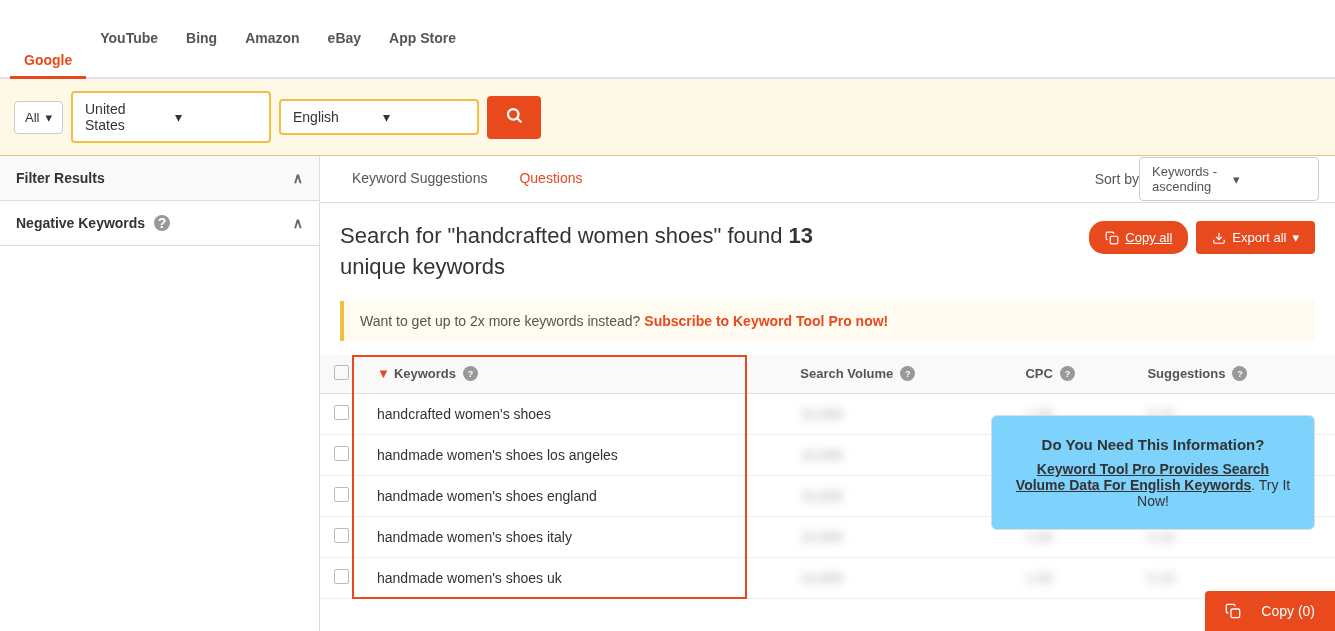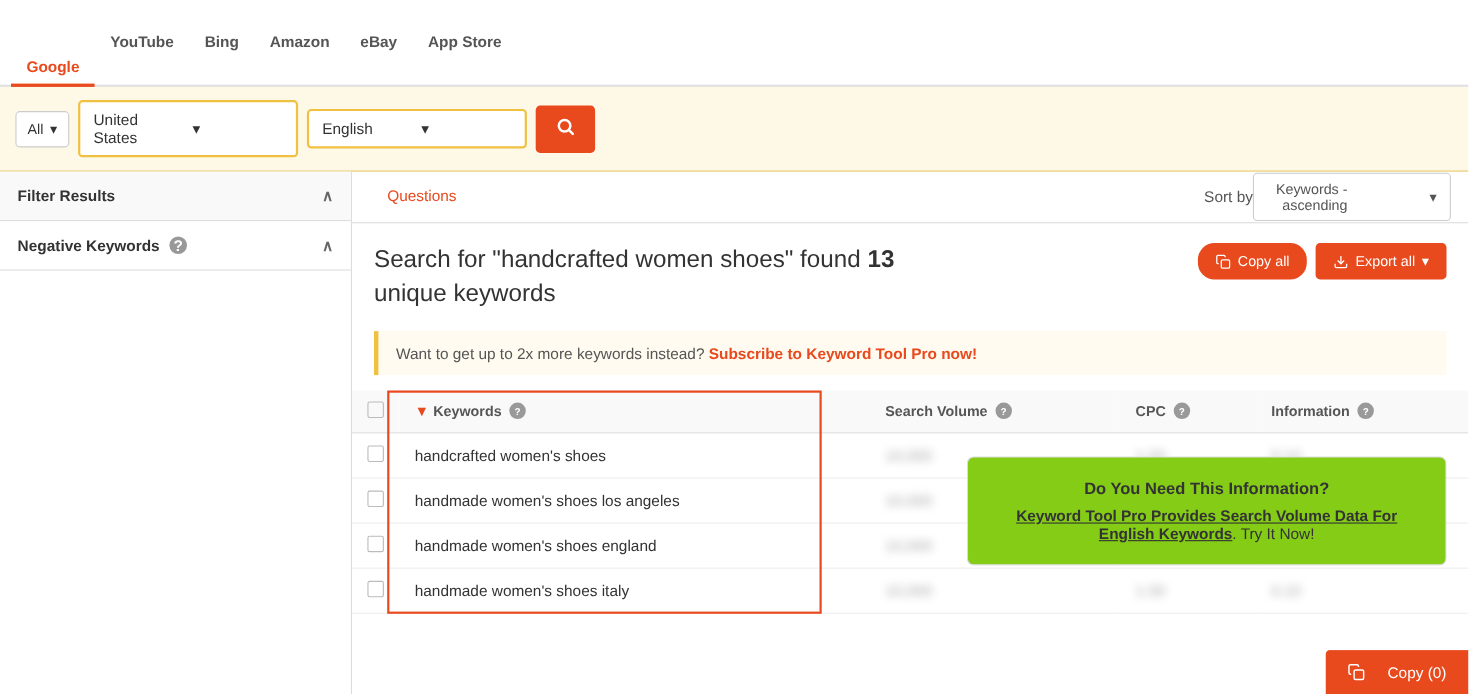--- a/index.html
+++ b/index.html
@@ -165,21 +165,20 @@
       display: flex;
       align-items: center;
       border: 1px solid #ccc;
       border-radius: 4px;
       padding: 6px 12px;
       cursor: pointer;
       font-size: 13px;
       gap: 8px;
       background: #fff;
       min-width: 180px;
-      text-align: right;
     }
     .sort-dropdown span { flex: 1; }
 
     
     .results-header {
       padding: 18px 20px 10px;
       display: flex;
       justify-content: space-between;
       align-items: flex-start;
     }
@@ -190,20 +189,21 @@
       background: #e8491d;
       color: #fff;
       border: none;
       border-radius: 15px;
       padding: 9px 16px;
       cursor: pointer;
       font-size: 13px;
       display: flex;
       align-items: center;
       gap: 6px;
+      text-decoration: underline;
     }
     .btn-export-all {
       background: #e8491d;
       color: #fff;
       border: none;
       border-radius: 4px;
       padding: 9px 16px;
       cursor: pointer;
       font-size: 13px;
       display: flex;
@@ -276,25 +276,25 @@
       border: 2px solid #e8491d;
       pointer-events: none;
       z-index: 10;
     }
 
     
     .info-popup {
       position: absolute;
       right: 20px;
       top: 60px;
-      background: #84cc16;
+      background: #7dd3fc;
       border: 1px solid #ddd;
       border-radius: 6px;
       padding: 20px 22px;
-      width: 436px;
+      width: 324px;
       z-index: 100;
       font-size: 14px;
       text-align: center;
     }
     .info-popup .popup-title {
       font-weight: 700;
       font-size: 15px;
       margin-bottom: 8px;
     }
     .info-popup .popup-link {
@@ -382,20 +382,21 @@
         <span class="help-icon">?</span>
       </span>
       <span class="chevron">∧</span>
     </div>
   </div>
 
   <div class="content">
 
     <div class="content-tabs">
       <div class="content-tabs-left">
+        <div class="tab-item">Keyword Suggestions</div>
         <div class="tab-item active" style="color:#e8491d;">Questions</div>
       </div>
       <div class="sort-area">
         <span>Sort by</span>
         <div class="sort-dropdown">
           <span>Keywords - ascending</span>
           <span>▾</span>
         </div>
       </div>
     </div>
@@ -451,21 +452,21 @@
               </div>
             </th>
             <th>
               <div class="th-inner">
                 <span>CPC</span>
                 <span class="info-circle">?</span>
               </div>
             </th>
             <th>
               <div class="th-inner">
-                <span>Information</span>
+                <span>Suggestions</span>
                 <span class="info-circle">?</span>
               </div>
             </th>
           </tr>
         </thead>
         <tbody id="keyword-tbody">
         <tr>
       <td class="row-checkbox">
         <span class="checkbox"></span>
       </td>
@@ -494,20 +495,29 @@
     </tr>
             <tr>
       <td class="row-checkbox">
         <span class="checkbox"></span>
       </td>
       <td>handmade women's shoes italy</td>
       <td class="blurred">10,000</td>
       <td class="blurred">1.00</td>
       <td class="blurred">0.10</td>
     </tr>
+            <tr>
+      <td class="row-checkbox">
+        <span class="checkbox"></span>
+      </td>
+      <td>handmade women's shoes uk</td>
+      <td class="blurred">10,000</td>
+      <td class="blurred">1.00</td>
+      <td class="blurred">0.10</td>
+    </tr>
           </tbody>
       </table>
 
       <div class="info-popup">
         <div class="popup-title">Do You Need This Information?</div>
         <div>
           <span class="popup-link">Keyword Tool Pro Provides Search Volume Data For English Keywords</span>. Try It Now!
         </div>
       </div>
     </div>

